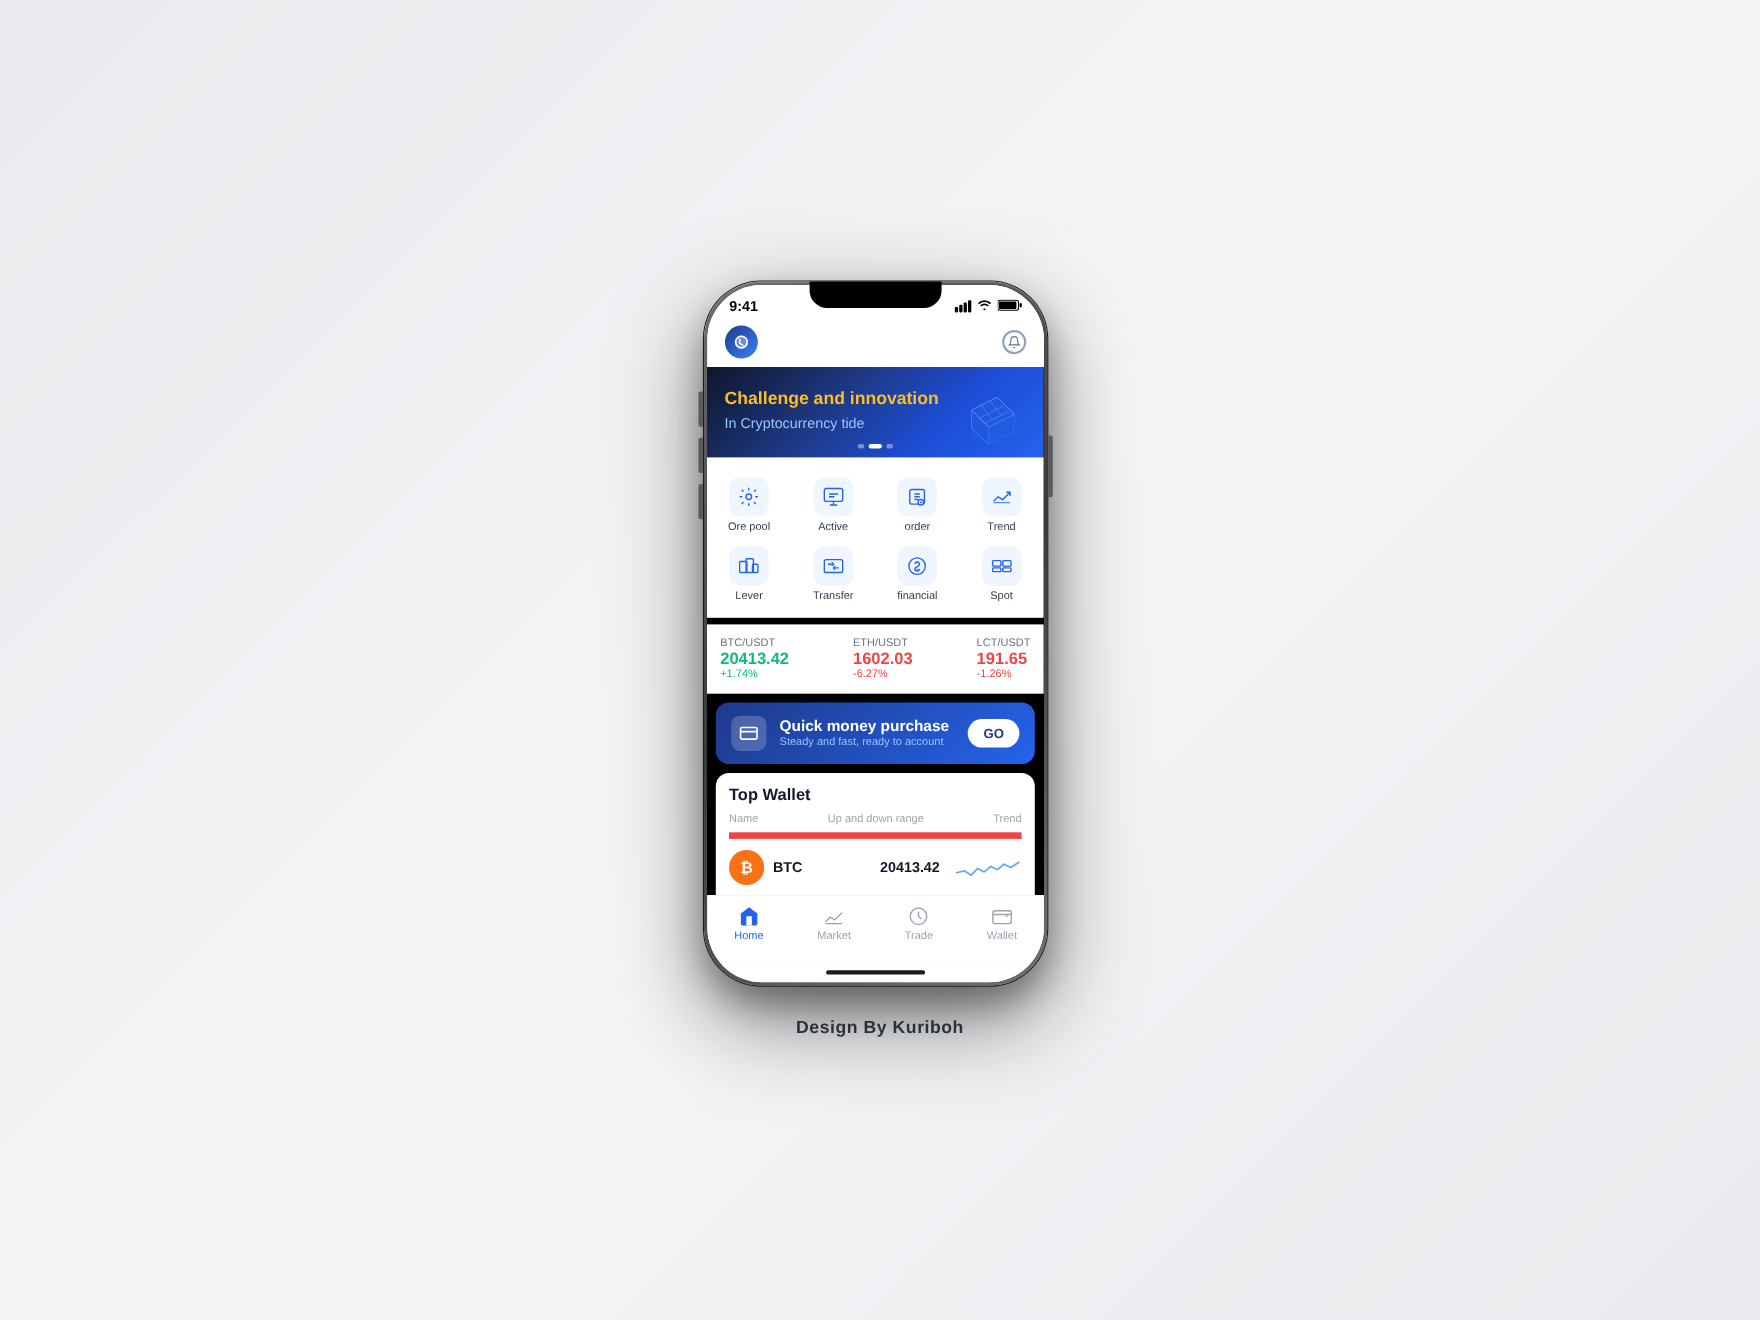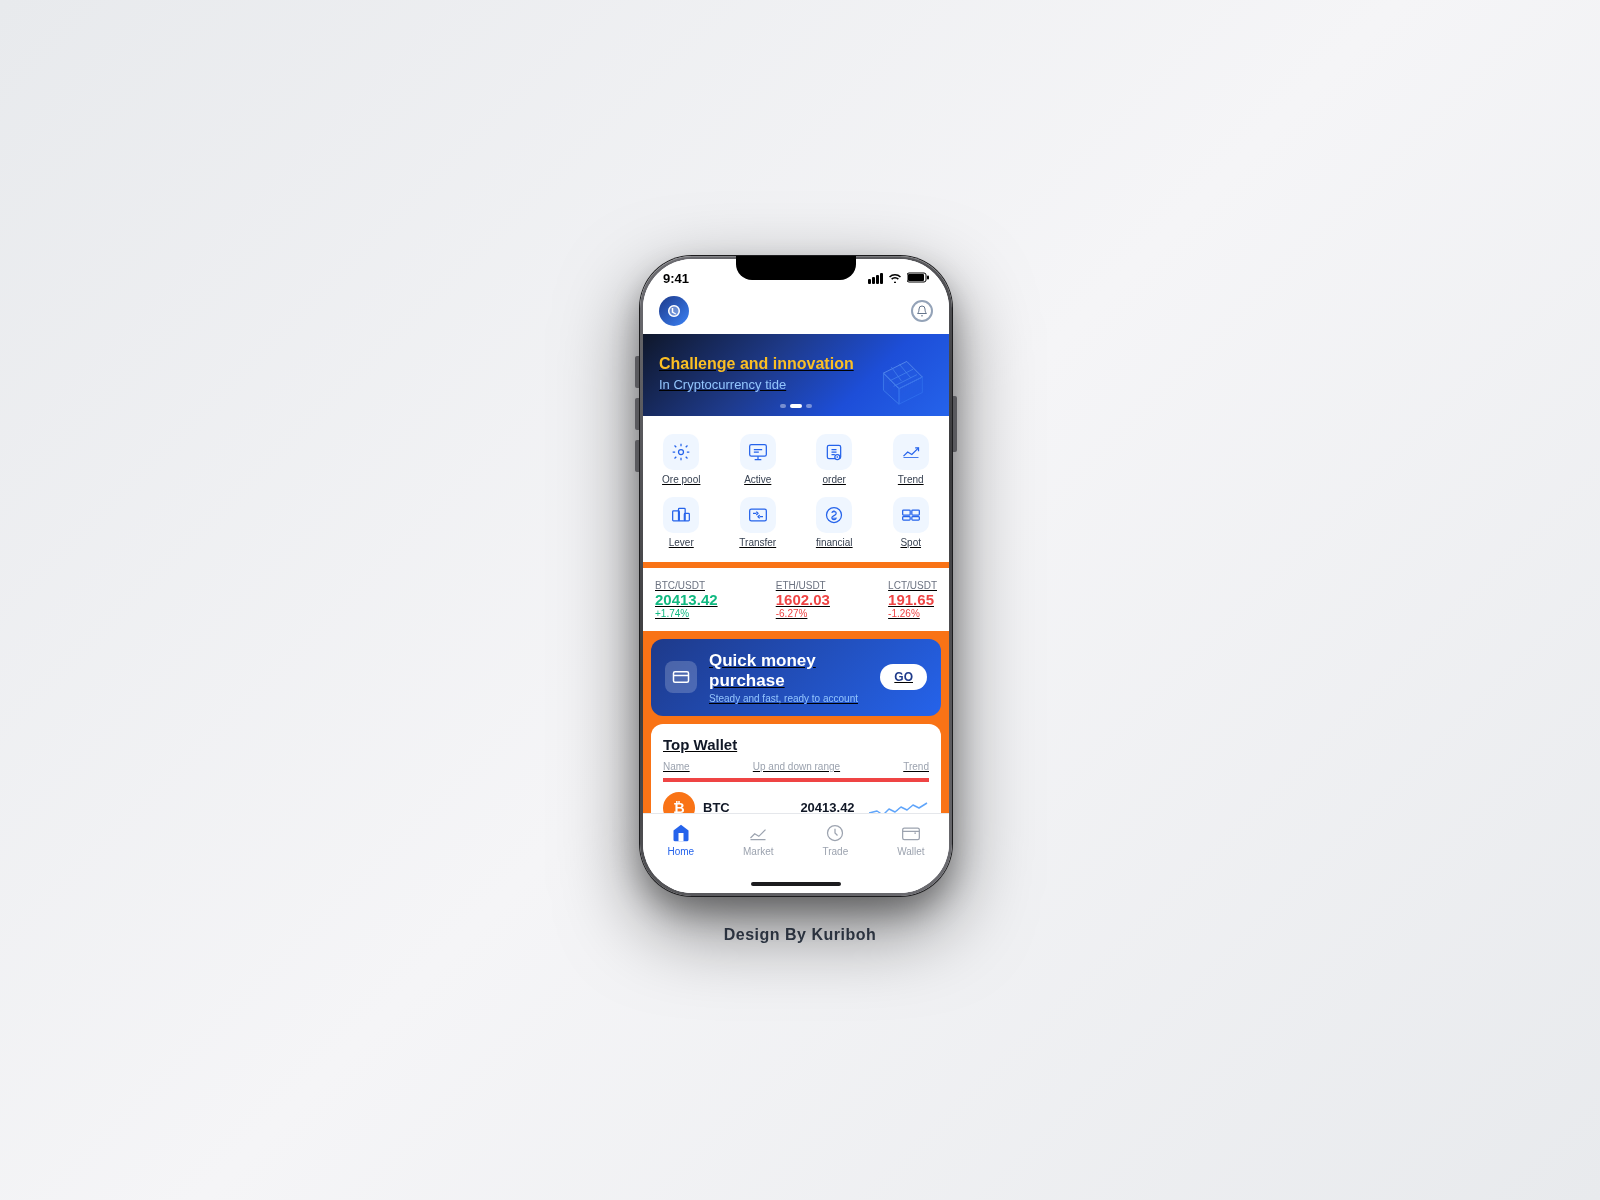--- a/index.html
+++ b/index.html
@@ -152,22 +152,21 @@
       justify-content: center;
       color: #64748b;
       font-size: 11px;
     }
 
     
     .scroll-content {
       flex: 1;
       overflow-y: auto;
       overflow-x: hidden;
-      background: #f97316;
-      text-decoration: underline;
+      background: #000000;
     }
     .scroll-content::-webkit-scrollbar { display: none; }
 
     
     .banner {
       margin: 0;
       background: linear-gradient(135deg, #0f172a 0%, #1e3a8a 40%, #1d4ed8 70%, #2563eb 100%);
       padding: 20px 16px 24px;
       position: relative;
       overflow: hidden;
@@ -317,21 +316,21 @@
       border-radius: 8px;
       display: flex;
       align-items: center;
       justify-content: center;
       flex-shrink: 0;
     }
     .qp-text {
       flex: 1;
     }
     .qp-title {
-      font-size: 17px;
+      font-size: 14px;
       font-weight: 600;
       color: #fff;
     }
     .qp-subtitle {
       font-size: 10px;
       color: #93c5fd;
       margin-top: 2px;
     }
     .qp-btn {
       background: #fff;
@@ -354,21 +353,21 @@
     .section-title {
       font-size: 15px;
       font-weight: 700;
       color: #111827;
       margin-bottom: 8px;
     }
     .table-header {
       display: flex;
       justify-content: space-between;
       padding: 0 0 6px;
-      border-bottom: 4px solid #ef4444;
+      border-bottom: 6px solid #ef4444;
     }
     .table-header span {
       font-size: 10px;
       color: #9ca3af;
     }
     .table-header span:last-child { text-align: right; }
     .table-row {
       display: flex;
       align-items: center;
       padding: 10px 0;

